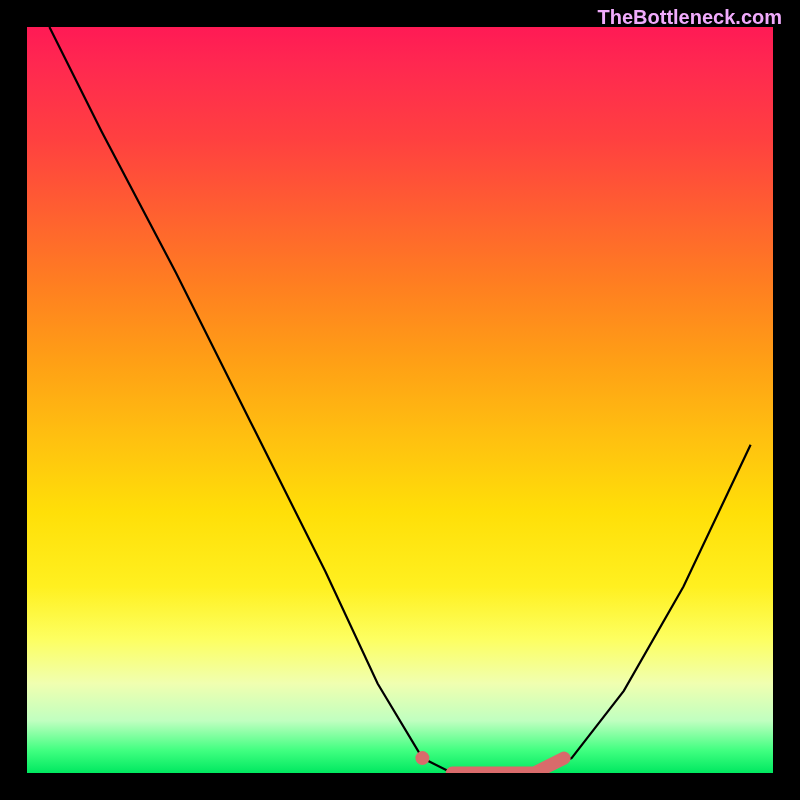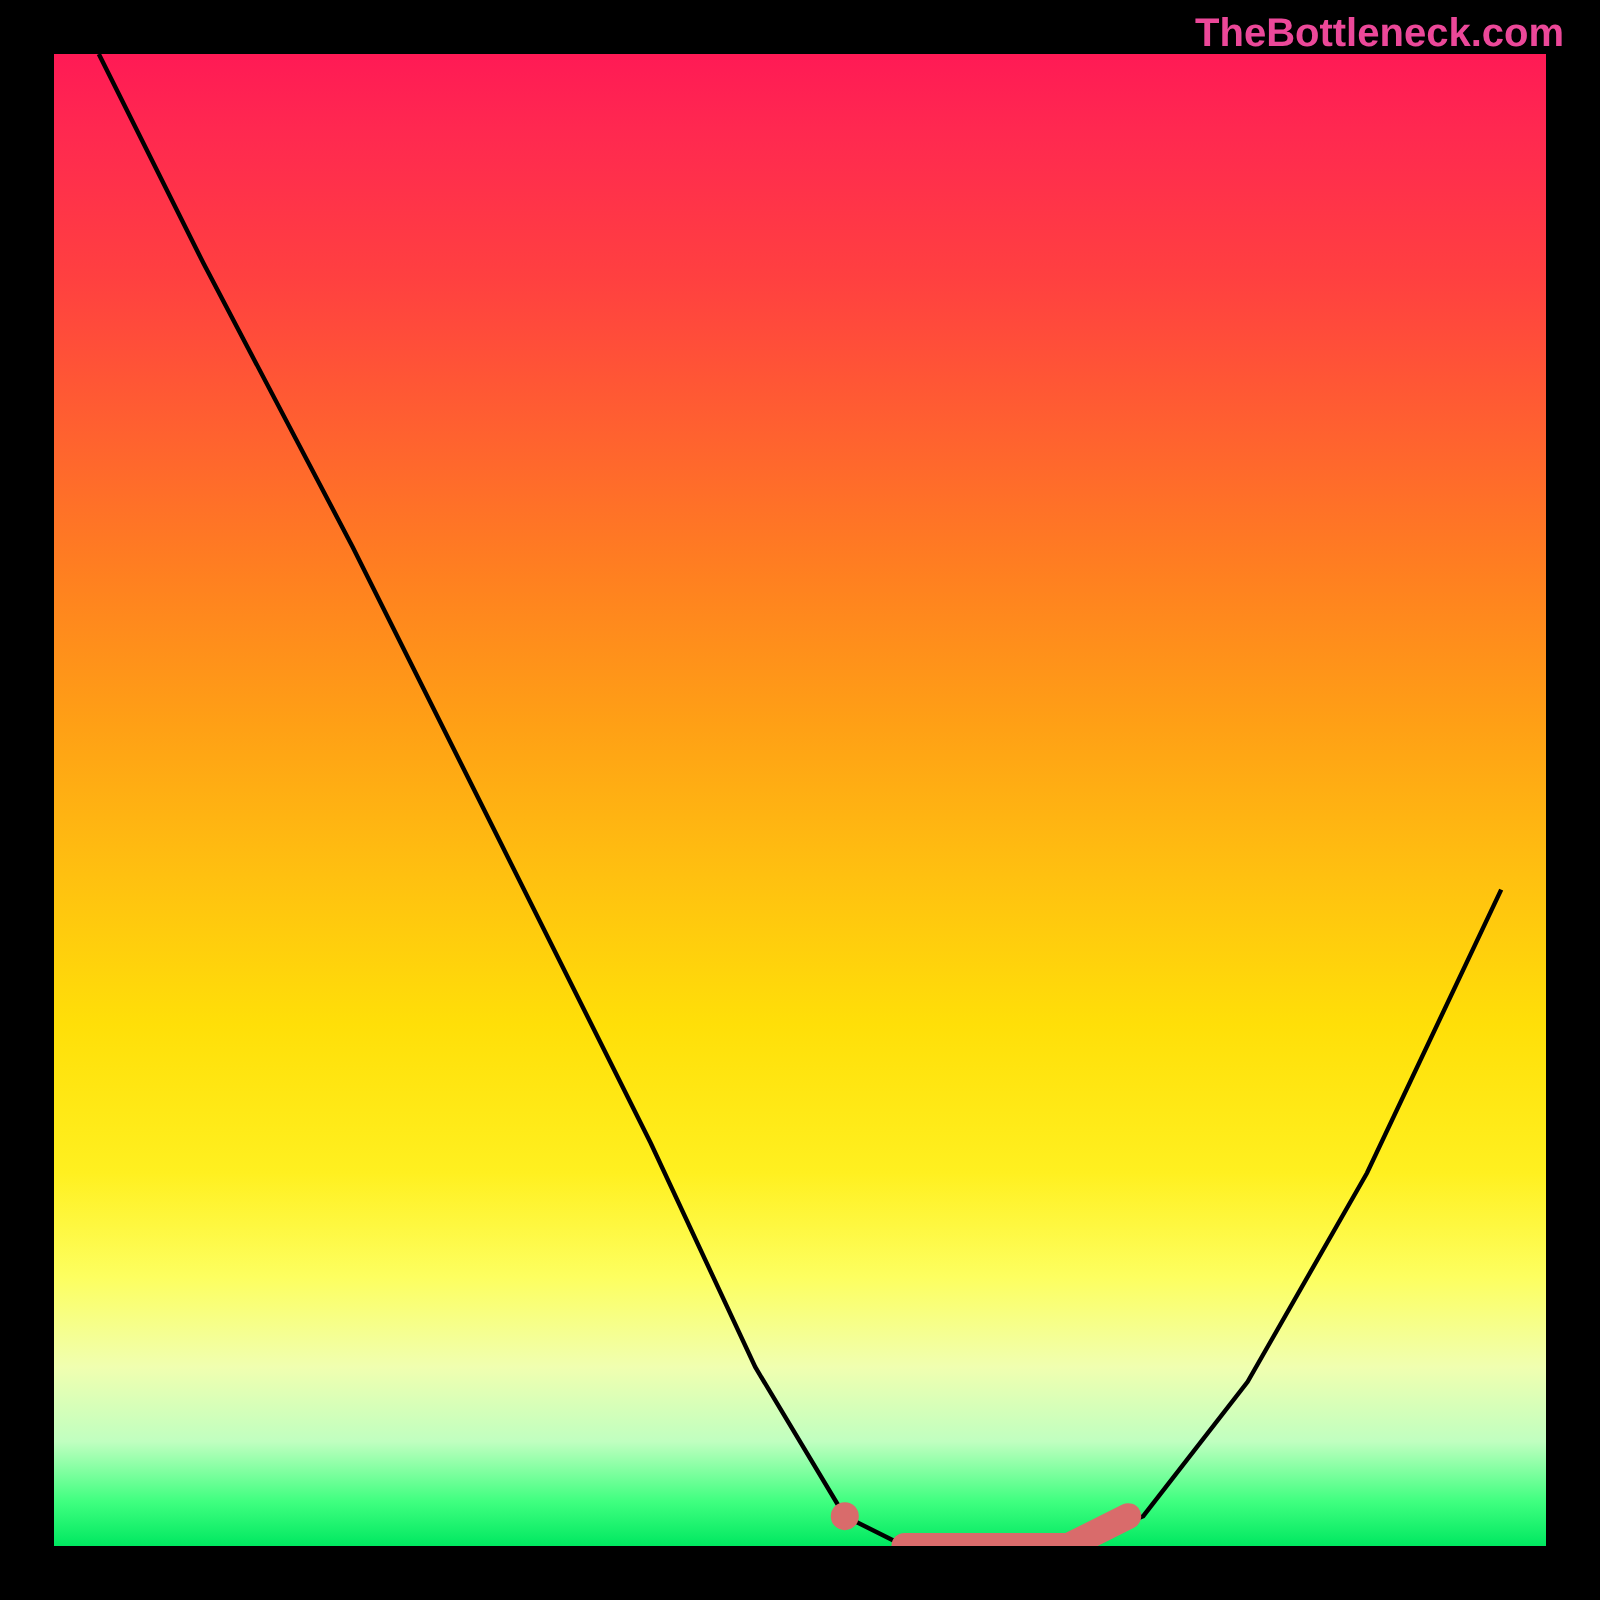--- a/index.html
+++ b/index.html
@@ -11,21 +11,21 @@
       width: 800px;
       height: 800px;
       background: #000;
       position: relative;
       font-family: Arial, sans-serif;
     }
     .watermark {
       position: absolute;
       top: 6px;
       right: 18px;
-      color: #ec4899;
+      color: #f0abfc;
       font-size: 20px;
       font-weight: bold;
       z-index: 10;
     }
     .chart-area {
       position: absolute;
       left: 27px;
       top: 27px;
       width: 746px;
       height: 746px;

